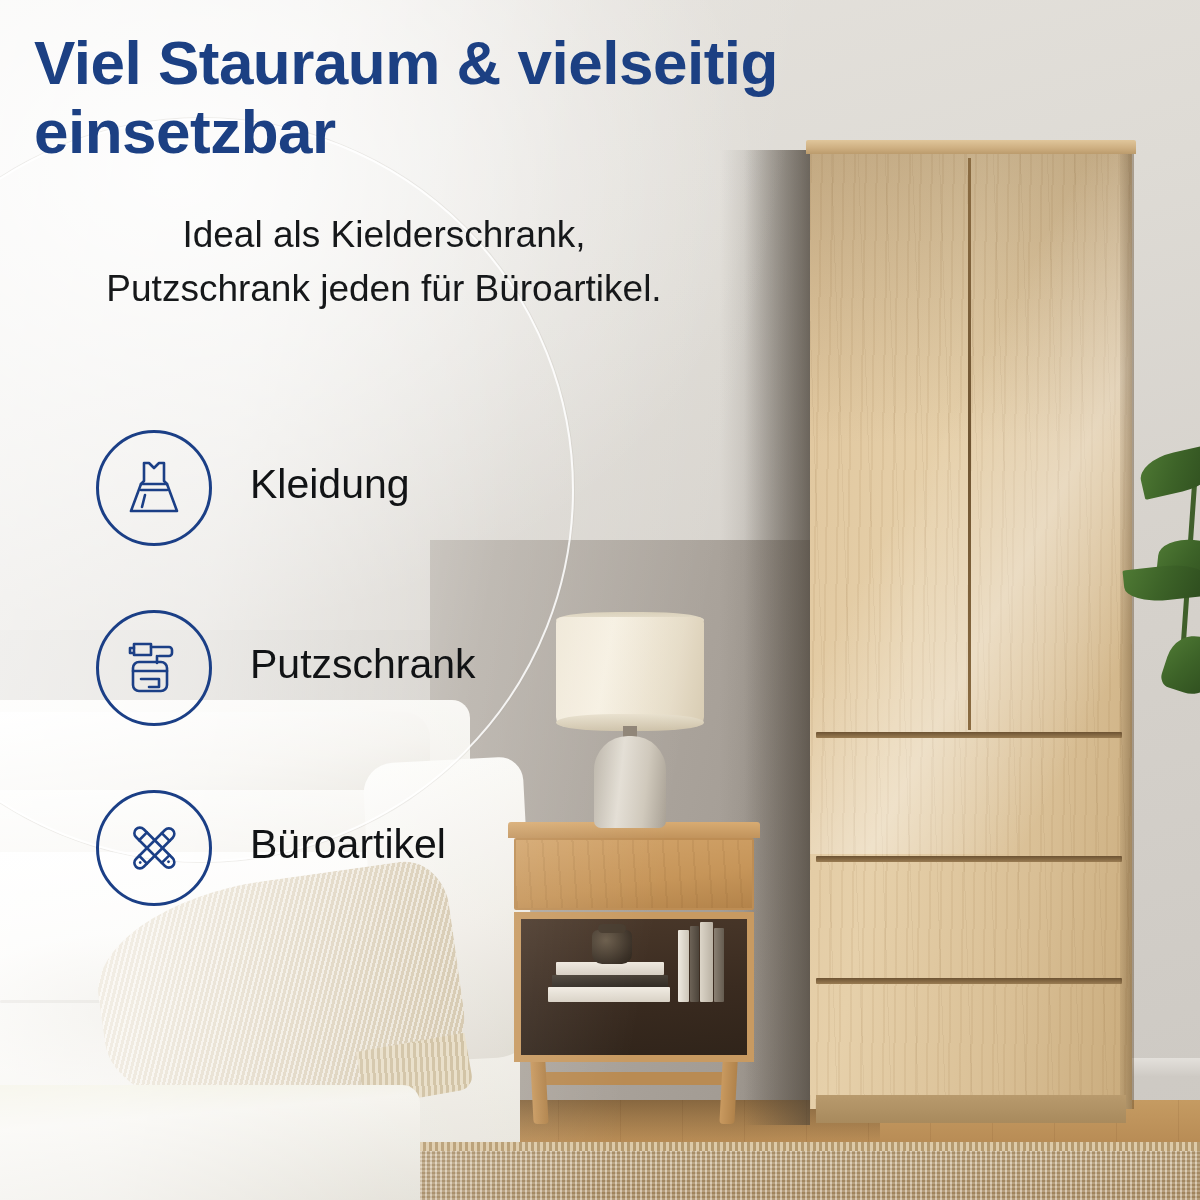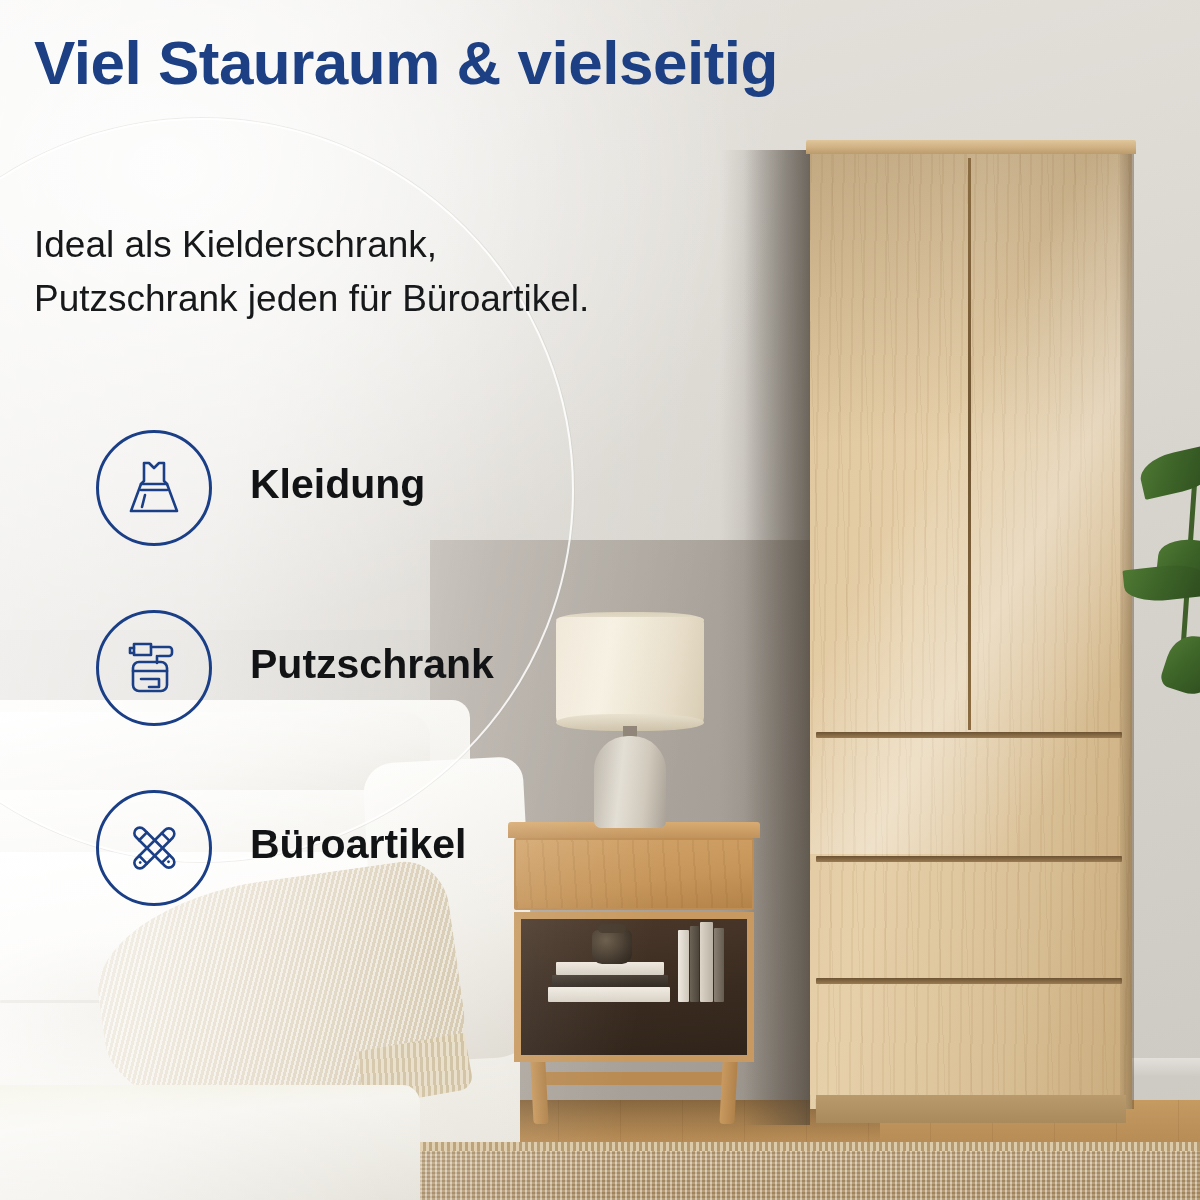--- a/index.html
+++ b/index.html
@@ -353,26 +353,27 @@
     width: 900px;
     font-size: 62px;
     line-height: 1.12;
     font-weight: 700;
     letter-spacing: -0.5px;
     color: #1c4083;
   }
 
   .subcopy {
     position: absolute;
-    left: 34px; top: 218px;
+    left: 34px; top: 208px;
     width: 700px;
     font-size: 37px;
     line-height: 1.46;
     font-weight: 400;
     color: #16181a;
+    text-align: center;
   }
   .subcopy div { white-space: nowrap; }
 
   
   .features {
     position: absolute;
     left: 96px; top: 430px;
     width: 560px;
   }
   .feature {
@@ -390,21 +391,21 @@
     align-items: center;
     justify-content: center;
   }
   .f-badge svg { display: block; }
   .f-label {
     position: absolute;
     left: 154px;
     top: 34px;
     font-size: 41px;
     line-height: 1;
-    font-weight: 700;
+    font-weight: 400;
     color: #111315;
     white-space: nowrap;
     text-align: right;
   }
 </style>
 </head>
 <body>
 
 <div class="stage">
 
@@ -479,20 +480,21 @@
     <div class="leaf leaf4"></div>
 
     <div class="photo-wash"></div>
     <div class="deco-arc"></div>
   </div>
 
   <div class="overlay">
 
     <div class="headline">
       <div>Viel Stauraum &amp; vielseitig</div>
+      <div>einsetzbar</div>
     </div>
 
     <div class="subcopy">
       <div>Ideal als Kielderschrank,</div>
       <div>Putzschrank jeden für Büroartikel.</div>
     </div>
 
     <div class="features">
 
       <div class="feature">

